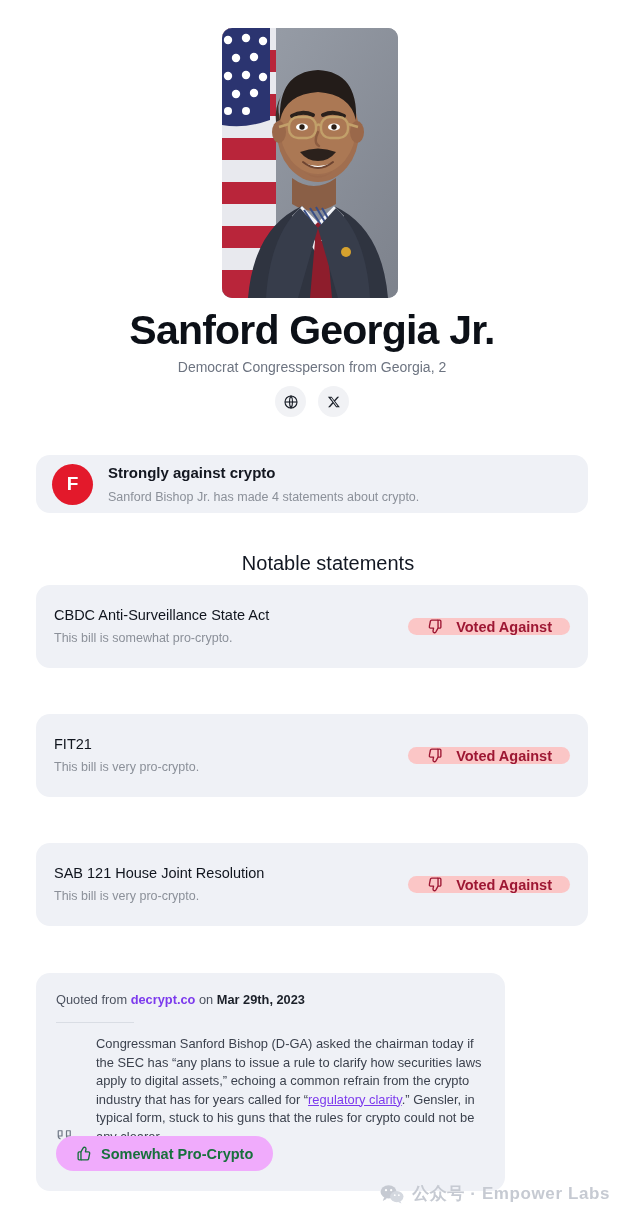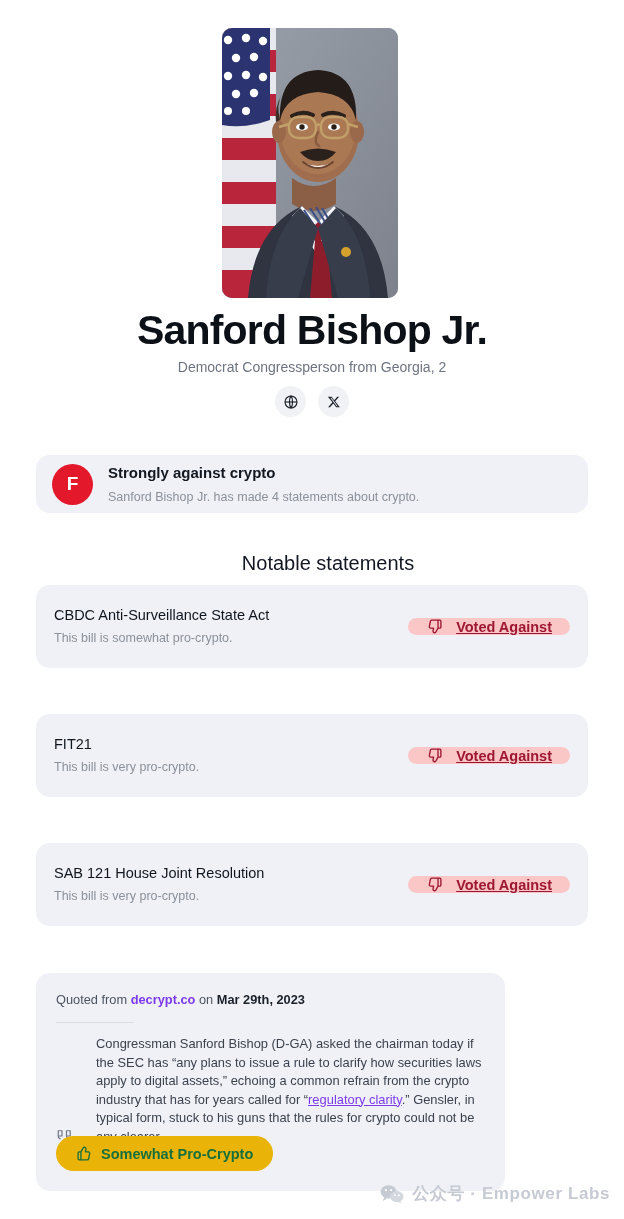--- a/index.html
+++ b/index.html
@@ -158,21 +158,20 @@
     gap: 13px;
     background: #fbc6c6;
     color: #9d1733;
     border-radius: 999px;
     padding: 0 18px;
     font-size: 14.5px;
     font-weight: 700;
     border: none;
     cursor: pointer;
     white-space: nowrap;
-    text-decoration: underline;
   }
   .vote-badge svg { display: block; flex: 0 0 auto; }
 
   
   .quote-card {
     position: absolute;
     left: 36px; top: 973px;
     width: 469px;
     height: 218px;
     background: #eff1f6;
@@ -220,21 +219,21 @@
     text-decoration: underline;
     cursor: pointer;
   }
   .stance-badge {
     position: absolute;
     left: 20px;
     bottom: 20px;
     display: flex;
     align-items: center;
     gap: 8px;
-    background: #eab308;
+    background: #f0abfc;
     color: #17703c;
     border-radius: 999px;
     padding: 9px 20px;
     font-size: 14.5px;
     font-weight: 700;
     border: none;
     cursor: pointer;
   }
   .stance-badge svg { display: block; flex: 0 0 auto; }
 
@@ -347,21 +346,21 @@
         <path d="M78 124 q18 -7 36 0 q-7 9 -18 9 q-11 0 -18 -9 Z" fill="#2b211c"></path>
 
         <path d="M82 135 q14 10 28 0 q-14 6 -28 0 Z" fill="#ffffff"></path>
         <path d="M81 134 q15 12 30 0" stroke="#6d4431" stroke-width="2" fill="none" stroke-linecap="round"></path>
 
         <path d="M82 144 q14 8 28 0 q-14 11 -28 0 Z" fill="#9a684a" opacity="0.55"></path>
       </g>
     </svg>
   </div>
 
-  <h1 class="person-name">Sanford Bishop Jr.</h1>
+  <h1 class="person-name">Sanford Georgia Jr.</h1>
   <div class="person-subtitle">Democrat Congressperson from Georgia, 2</div>
 
   <div class="social-row">
     <button class="social-btn">
       <span>
         <svg width="16" height="16" viewBox="0 0 24 24" fill="none" stroke="#1b2029" stroke-width="1.7">
           <circle cx="12" cy="12" r="9"></circle>
           <path d="M3 12h18"></path>
           <path d="M12 3c3 3.2 3 14.8 0 18c-3-3.2-3-14.8 0-18z"></path>
         </svg>

